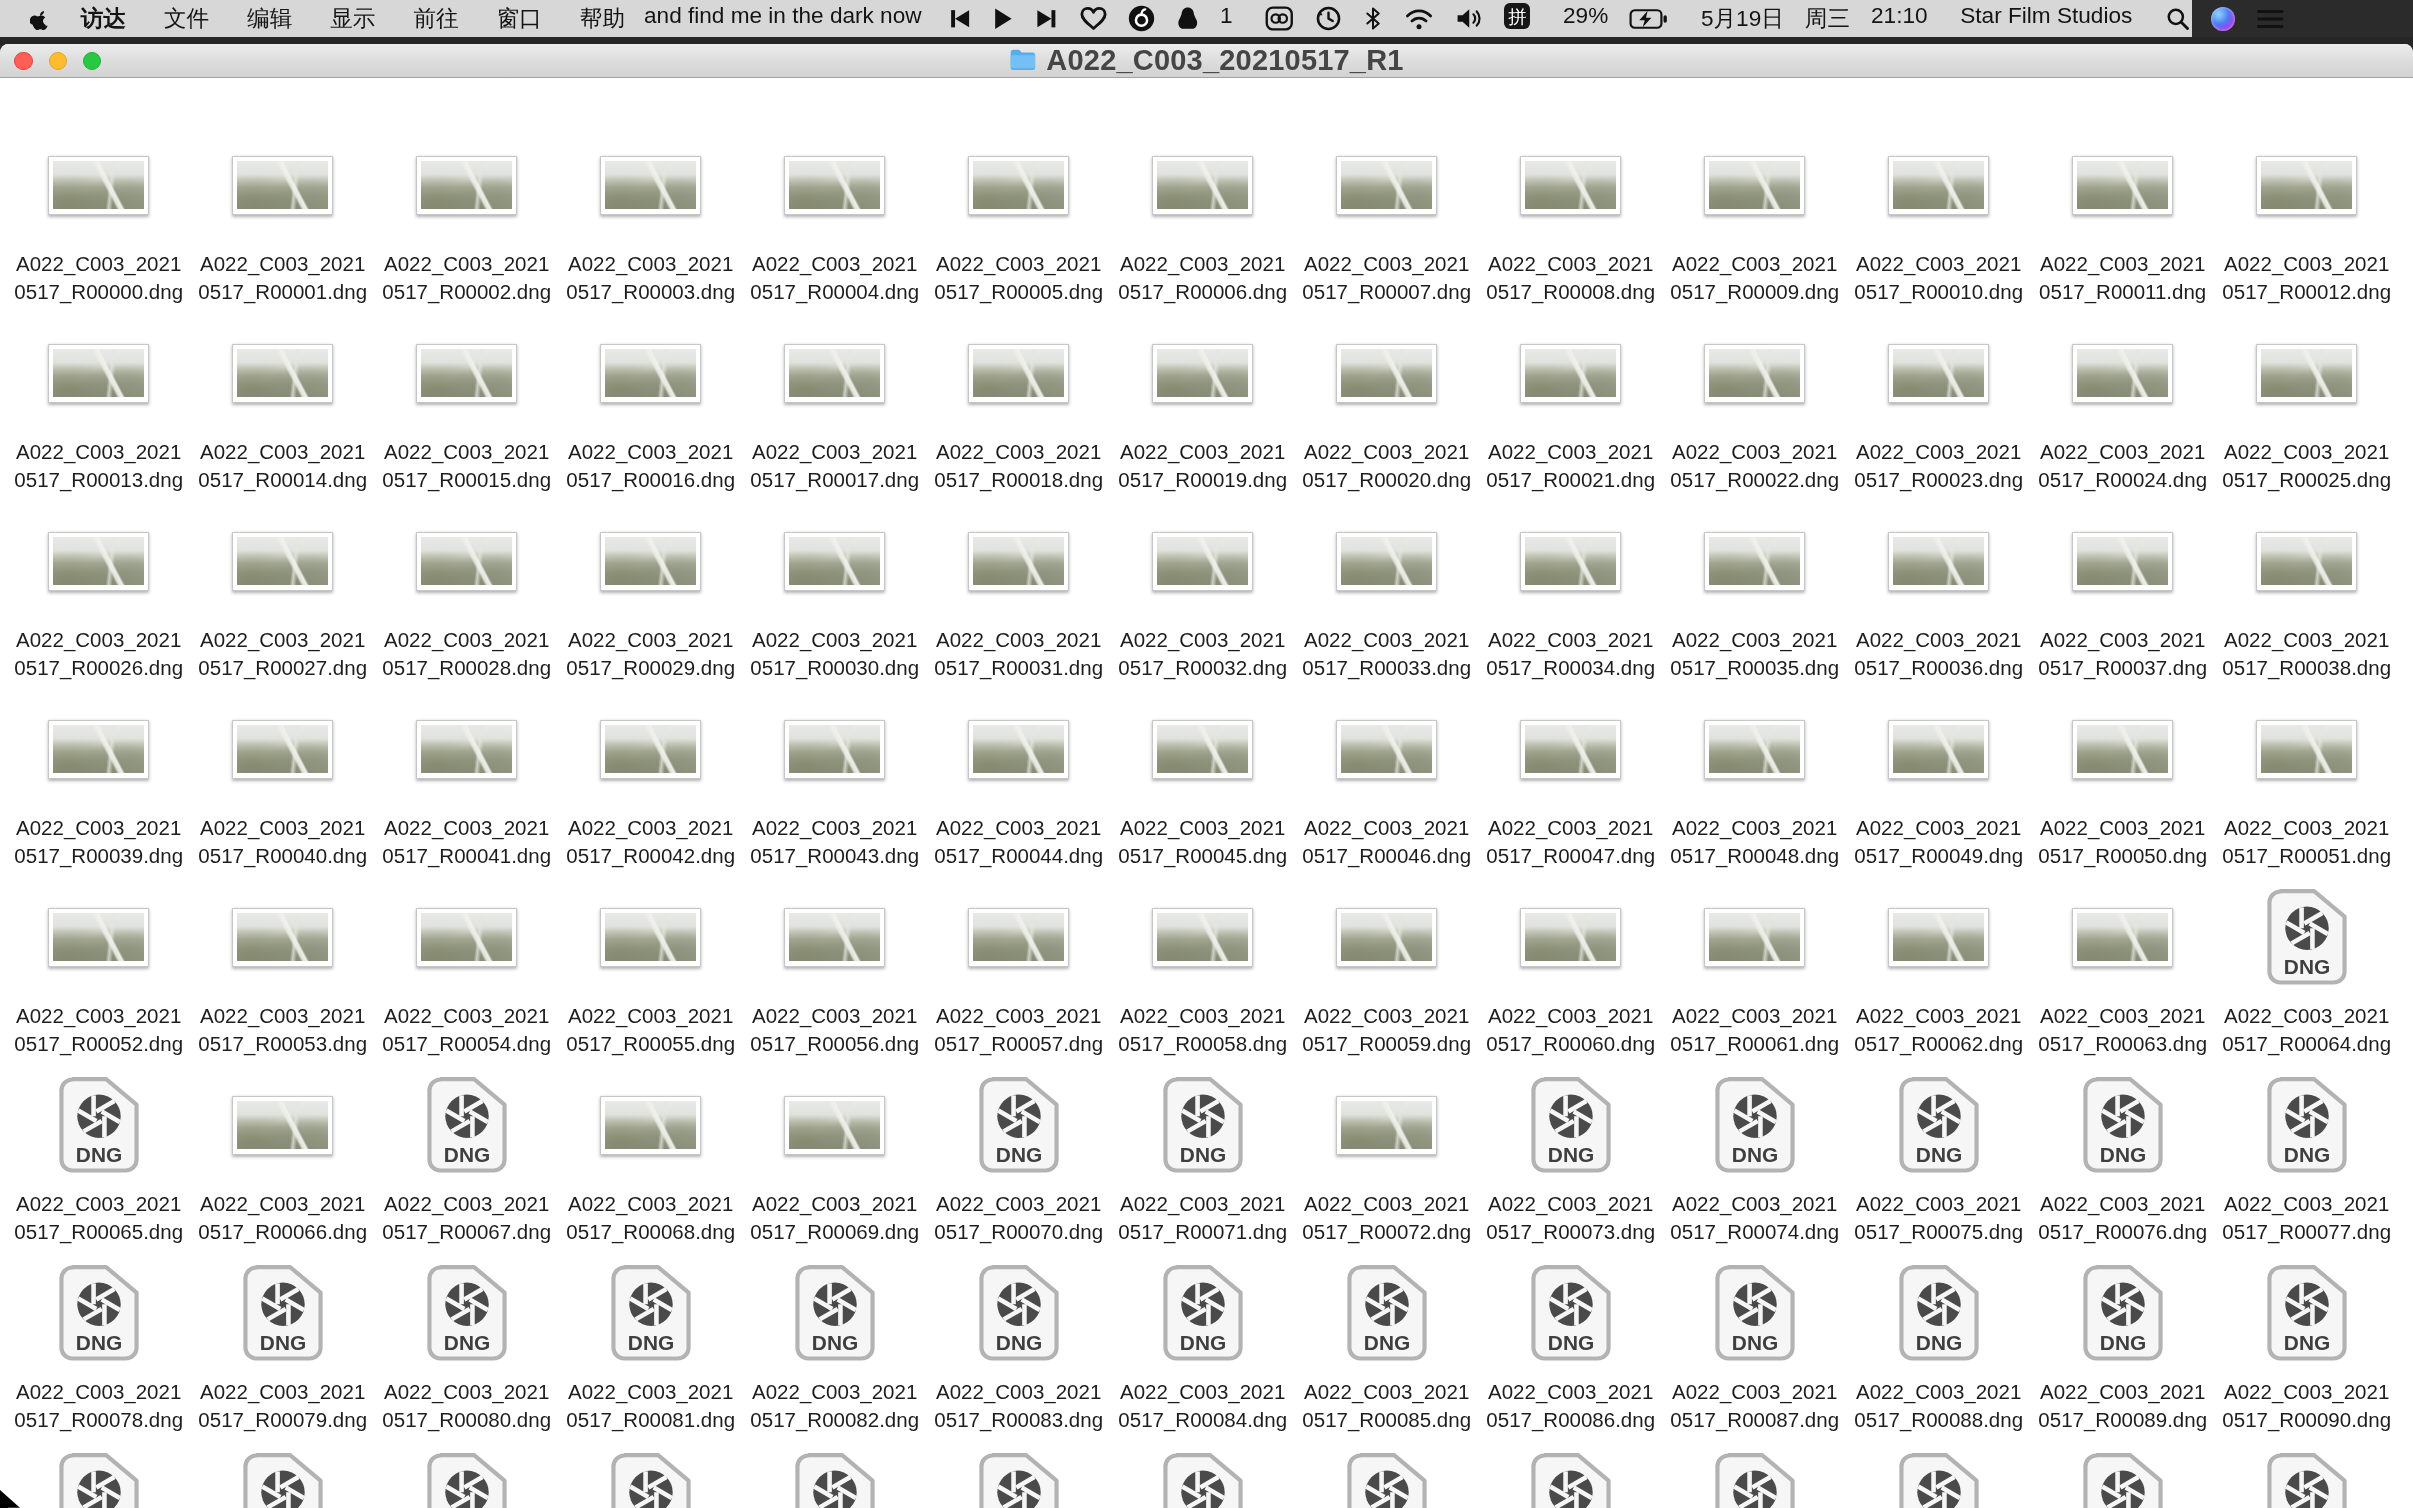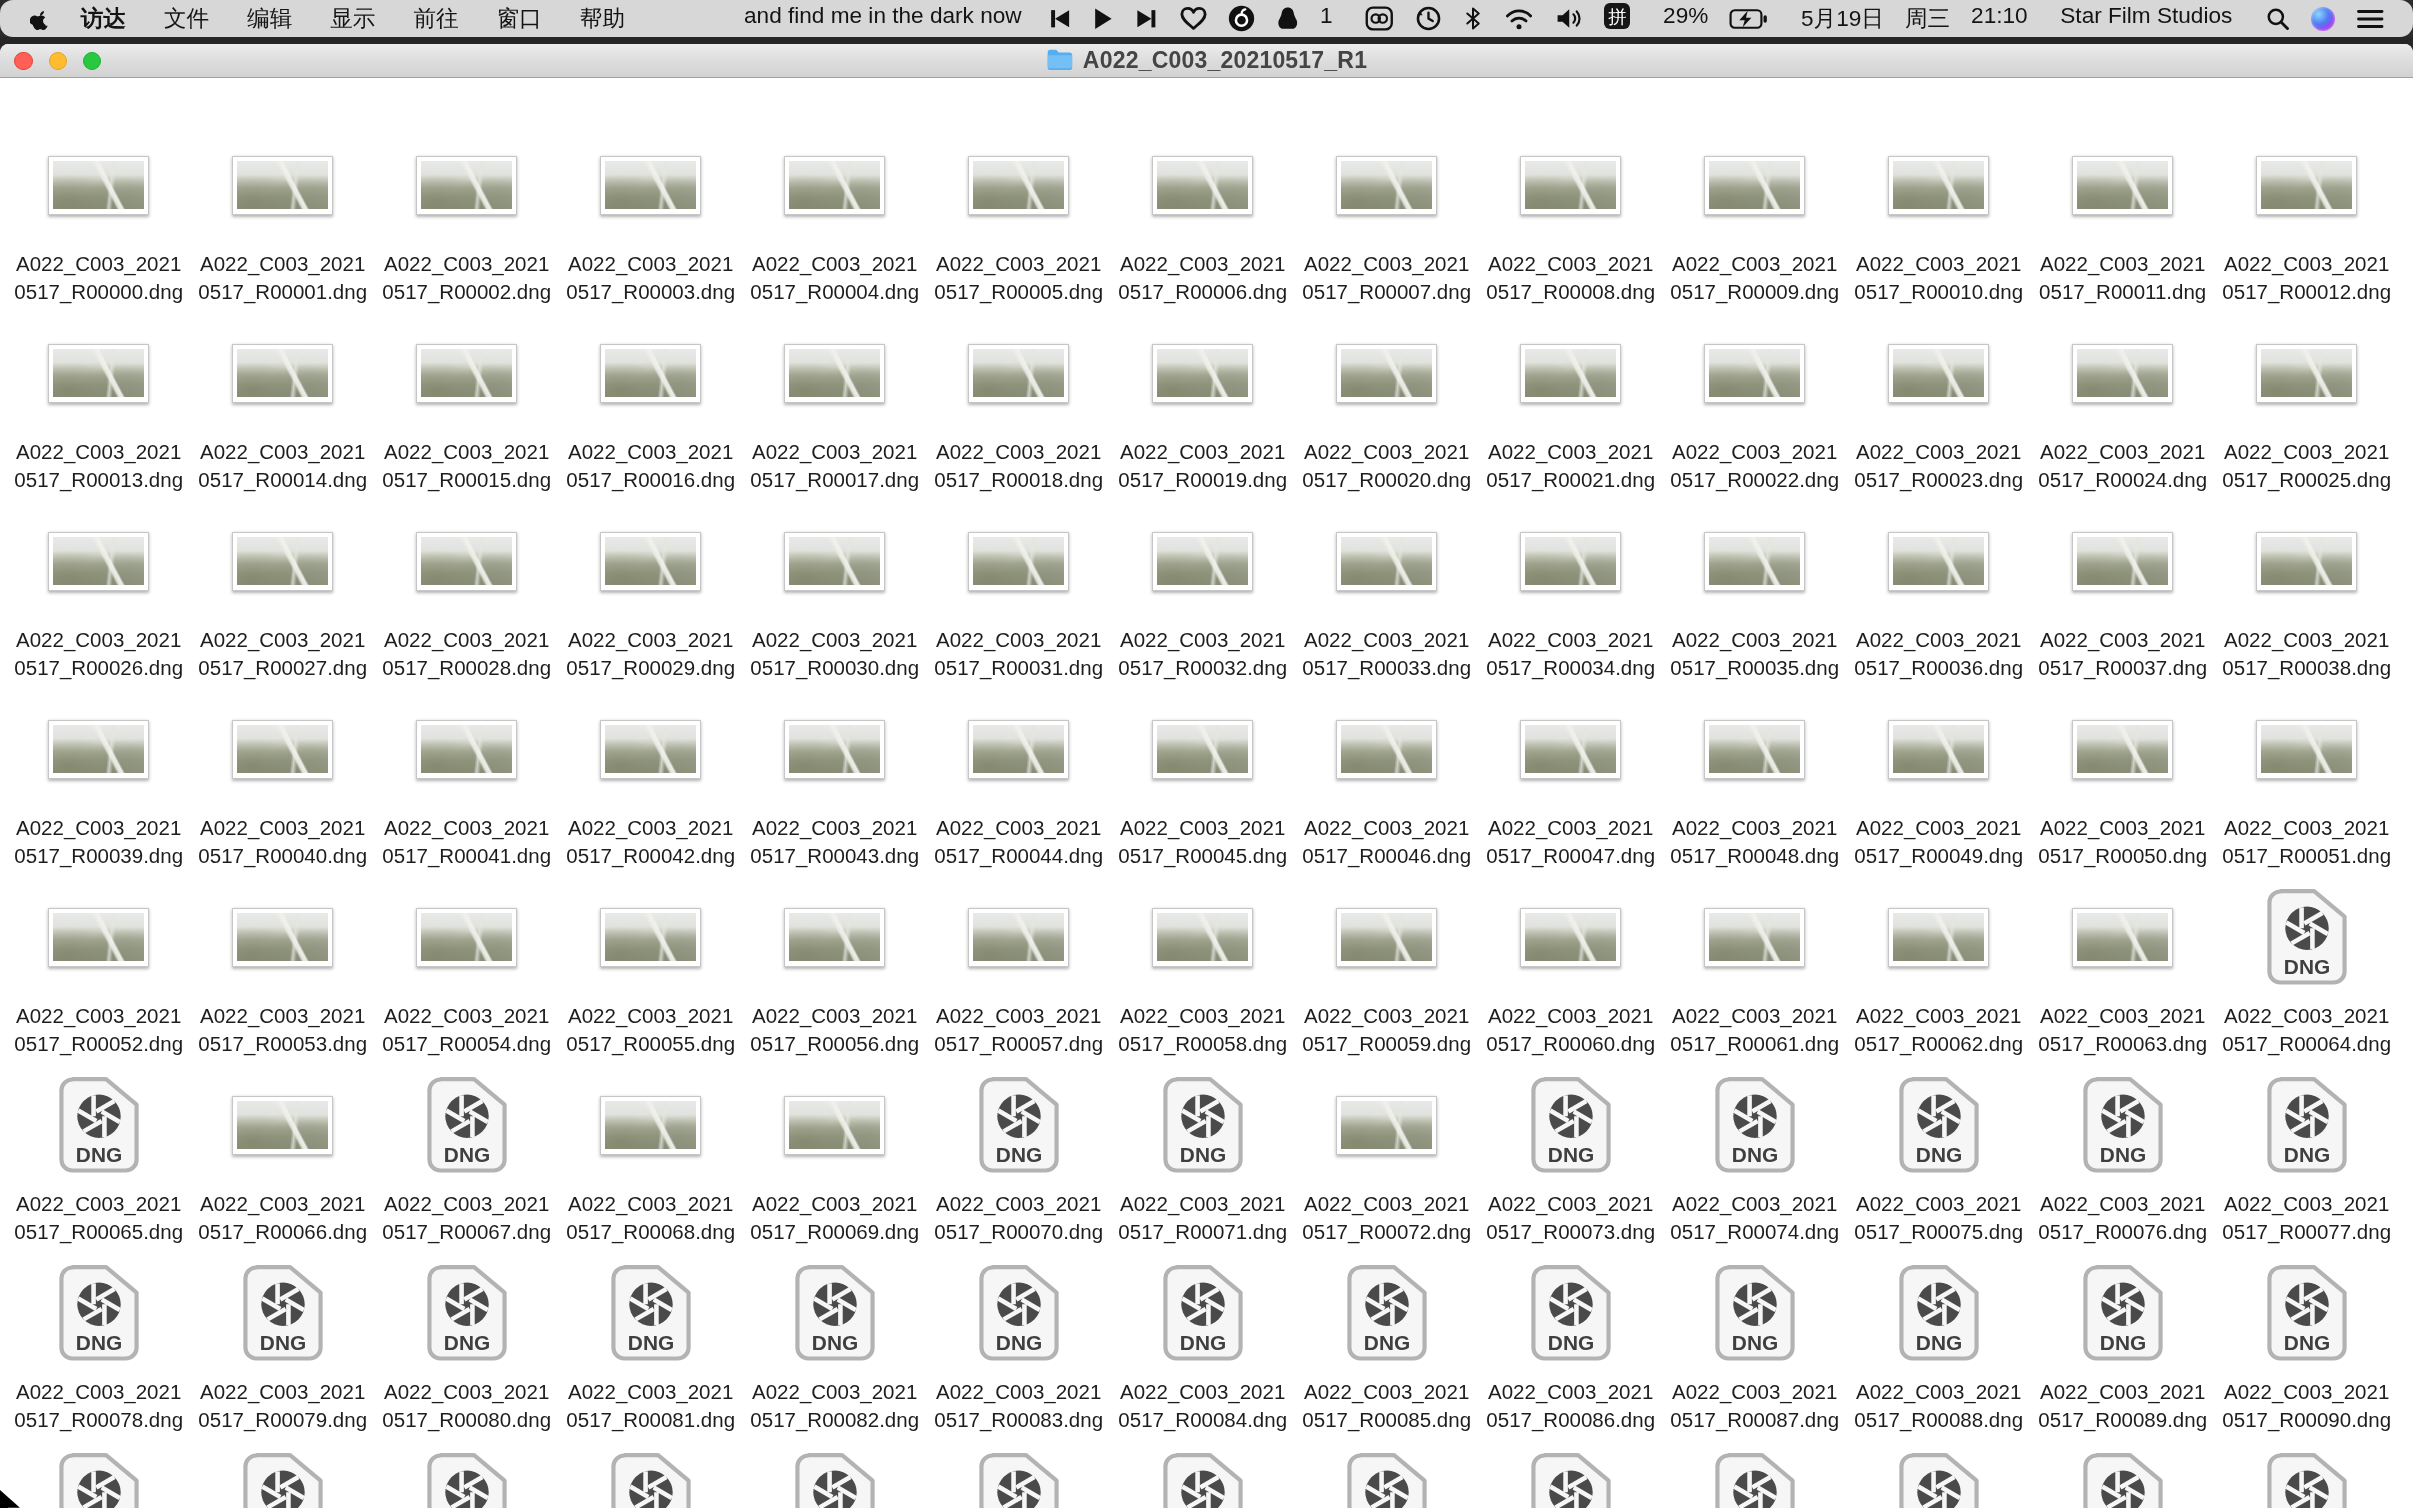--- a/index.html
+++ b/index.html
@@ -1,23 +1,23 @@
 <!DOCTYPE html>
 <html style="font-size:13.4px"><head>
 <meta charset="utf-8">
 <style>
   * { margin:0; padding:0; box-sizing:border-box; }
   html,body { width:2413px; height:1508px; overflow:hidden; }
   body { font-family:"Liberation Sans", sans-serif; background:#2b2b2b; position:relative; }
 
   
   .menubar {
-    position:absolute; top:0; left:0; width:2413px; height:37px;
+    position:absolute; top:0; left:0; width:2192px; height:37px;
     background:#d7d7d7; display:flex; align-items:center;
-    padding:0 28.5px 0 30px; font-size:22.6px; color:#141414;border-radius:13px;
+    padding:0 28.5px 0 30px; font-size:22.6px; color:#141414;
   }
   .menubar .left { display:flex; align-items:center; gap:0; }
   .menu-item { padding:0 19px; white-space:nowrap; }
   .menu-item.app { font-weight:700; }
   .apple { margin-right:11.7px; display:flex; align-items:center; }
   .menubar .right { margin-left:auto; display:flex; gap:21px; white-space:nowrap; }
   .mb-ico { display:flex; align-items:center; justify-content:center; }
   .now-playing { margin-right:5px; }
   .pinyin-badge {
     width:26px; height:26px; background:#161616; color:#fff; border-radius:5.9px;
@@ -42,21 +42,21 @@
     height:34px; background:linear-gradient(180deg,#ececec 0%,#dcdcdc 55%,#d2d2d2 100%);
     border-bottom:0.8px solid #a2a2a2; position:relative;
     display:flex; align-items:center; justify-content:center;
   }
   .traffic { position:absolute; left:14.2px; top:7.5px; display:flex; gap:16px; }
   .tl { width:18.4px; height:18.4px; border-radius:50%; }
   .tl.red    { background:#ff5f57; border:0.8px solid #e2453d; }
   .tl.yellow { background:#febc2e; border:0.8px solid #e0a426; }
   .tl.green  { background:#28c840; border:0.8px solid #1eaf34; }
   .title-wrap { display:flex; align-items:center; gap:10px; }
-  .win-title { font-size:23px; font-weight:700; color:#454545; letter-spacing:0.2px; }
+  .win-title { font-size:29px; font-weight:700; color:#454545; letter-spacing:0.2px; }
 
   
   .content { position:absolute; top:77px; left:0; width:2413px; height:1431px; background:#fff; overflow:hidden; }
   .grid {
     display:grid; grid-template-columns:repeat(13, 184px); grid-auto-rows:188px;
     padding-left:6.7px;
   }
   .cell { display:flex; flex-direction:column; align-items:center; padding-top:8.4px; }
   .icon-area { height:112px; display:flex; align-items:center; justify-content:center; }
 

